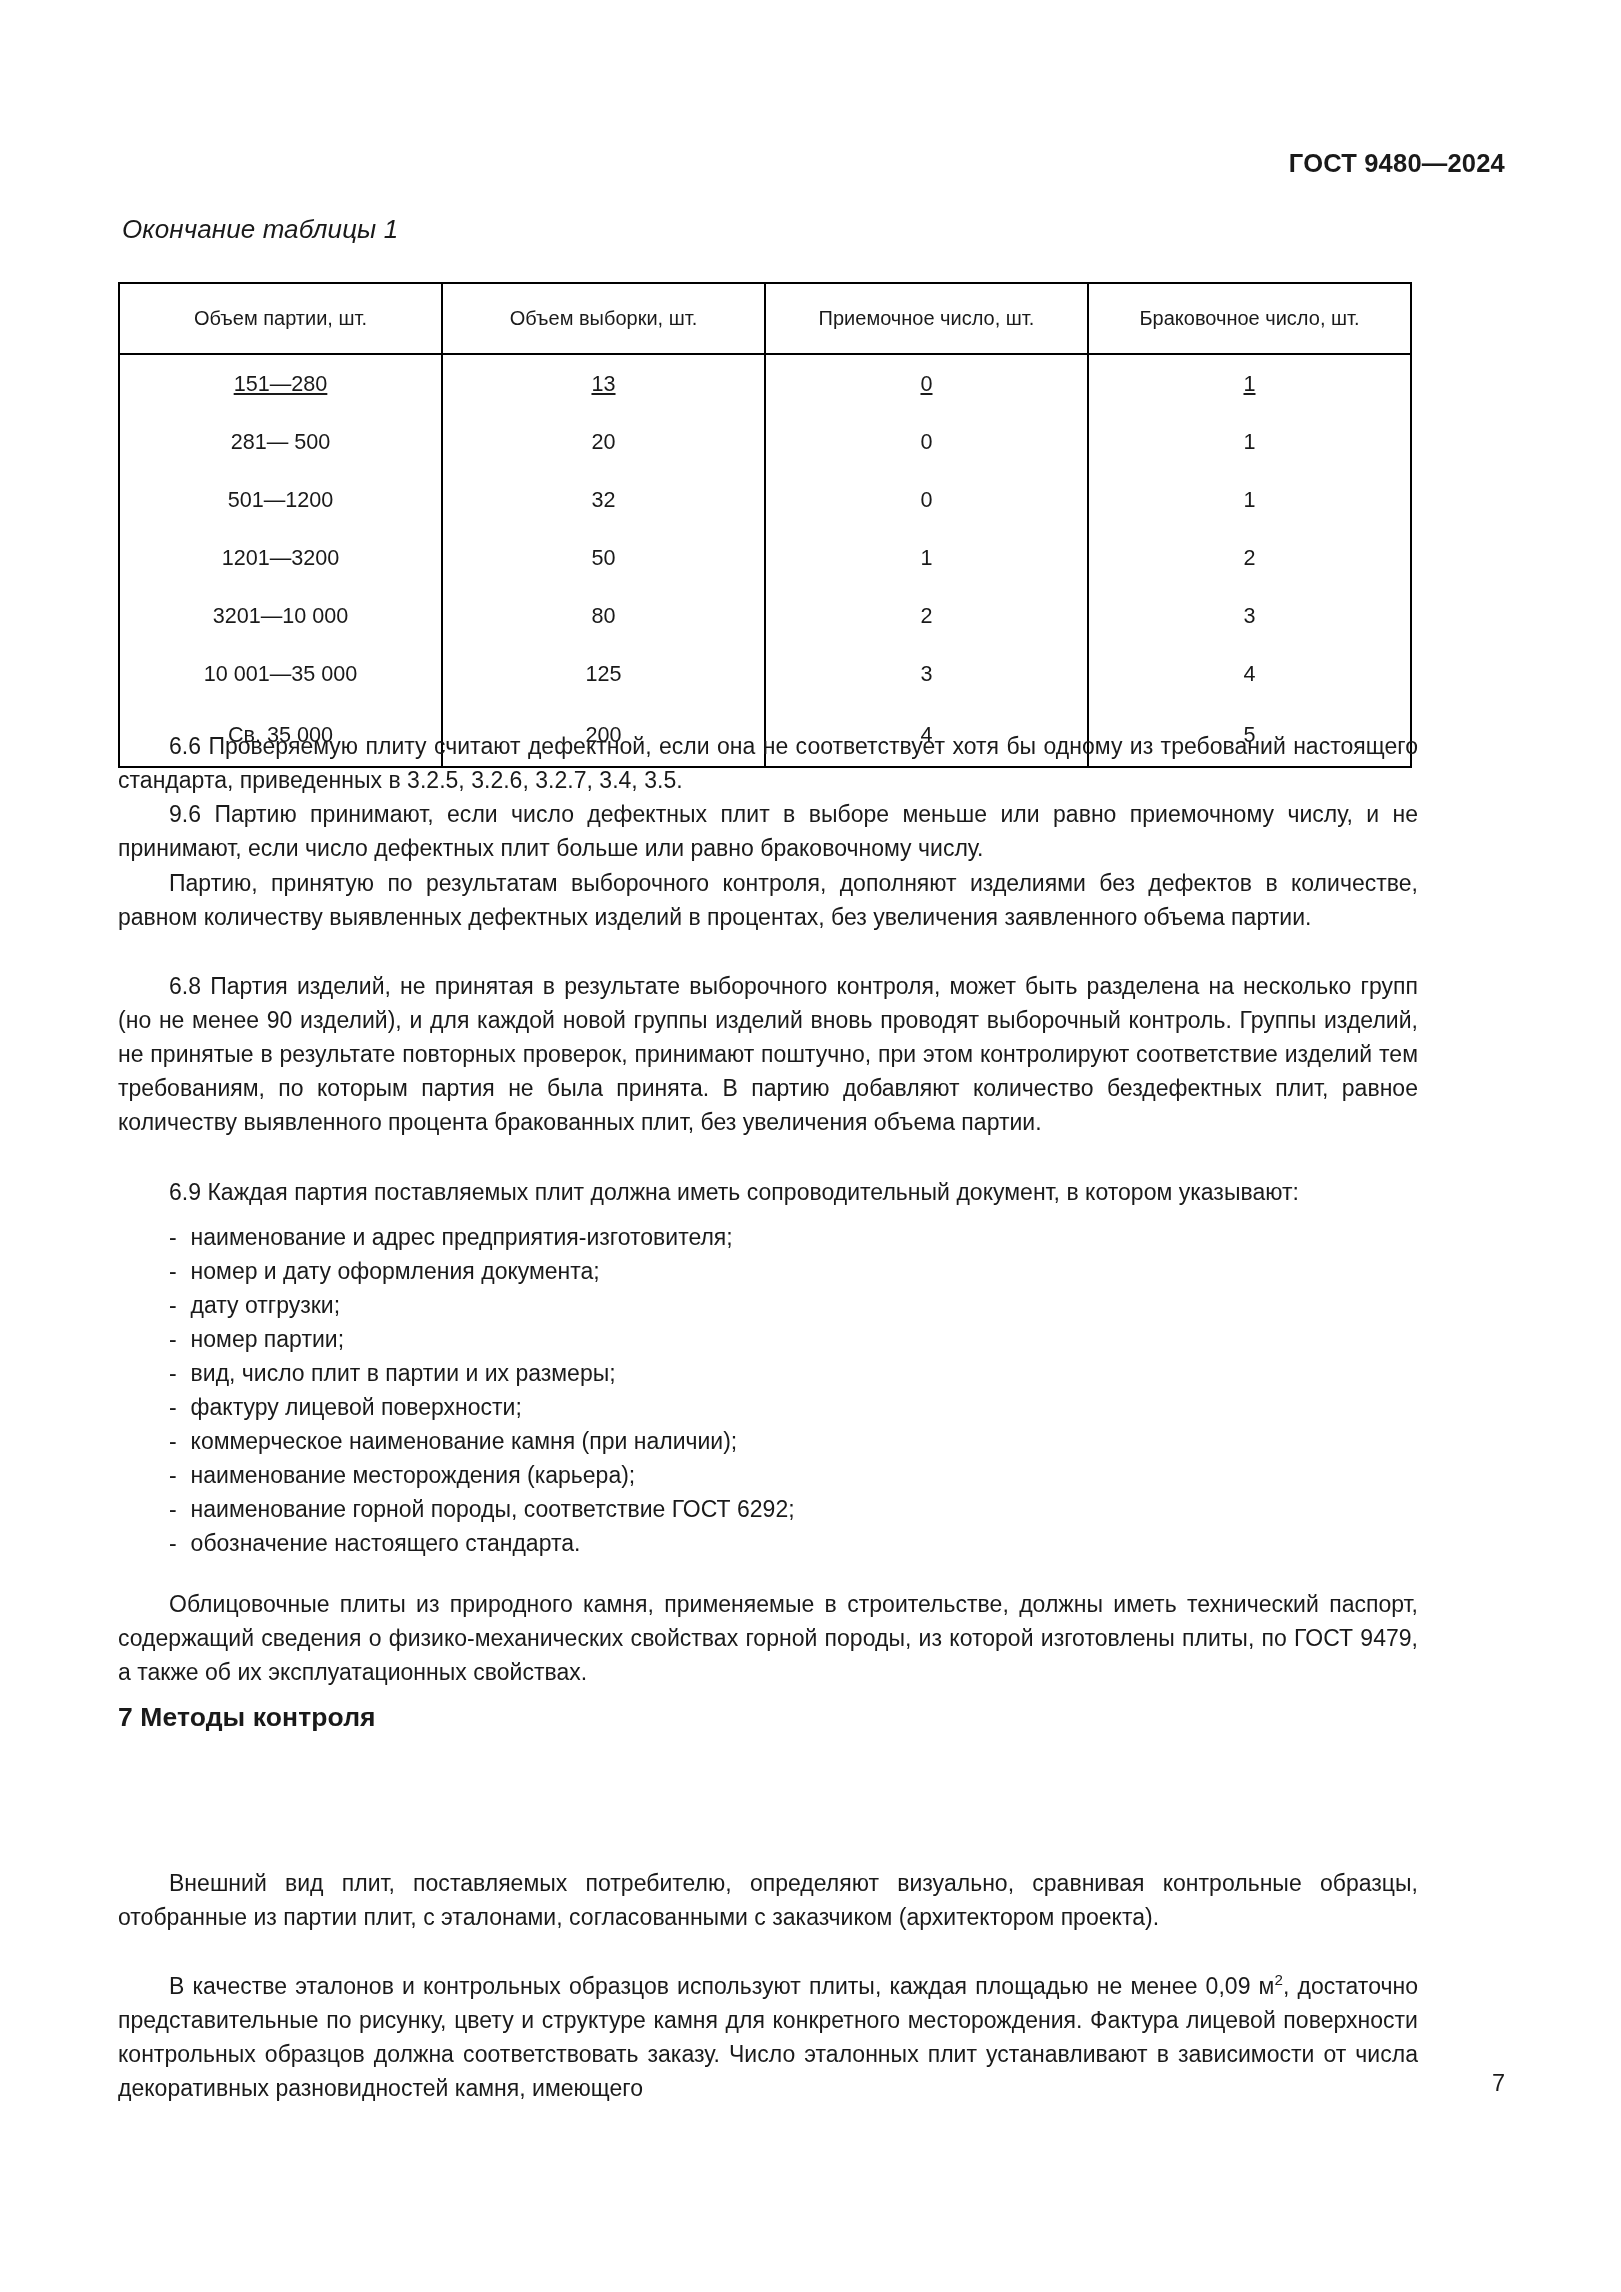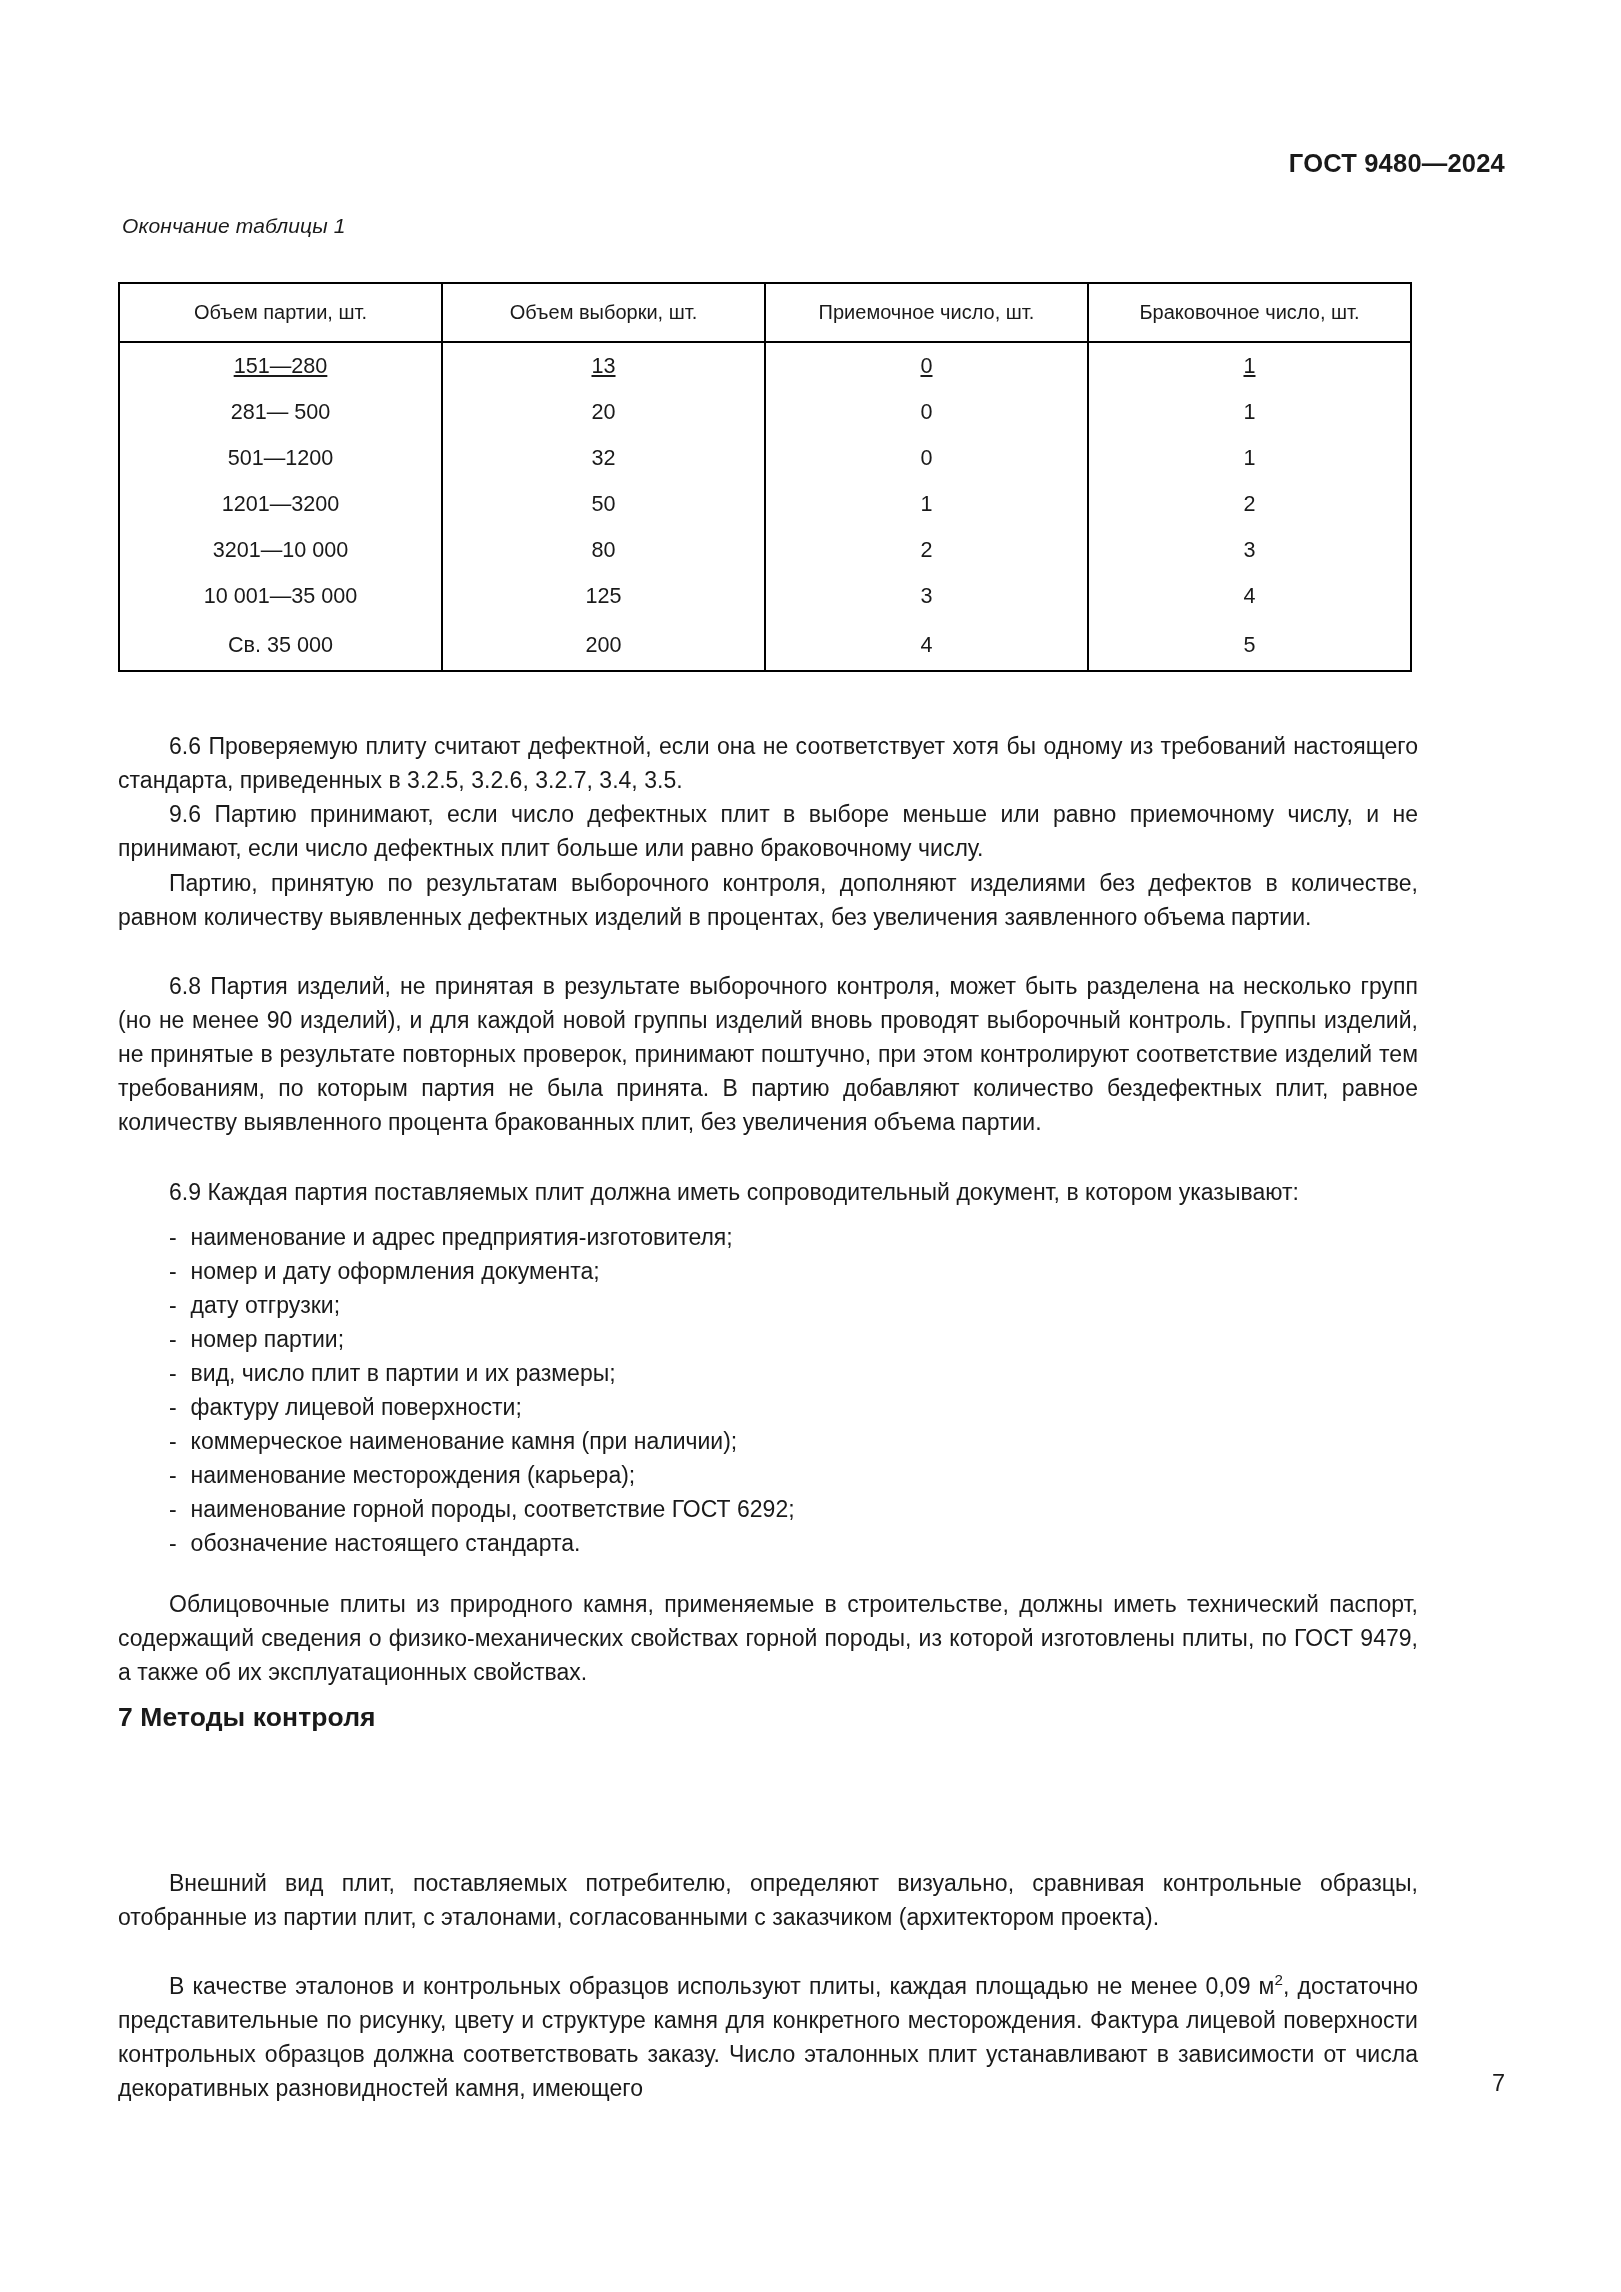--- a/index.html
+++ b/index.html
@@ -32,40 +32,40 @@
     width: 412px;
     text-align: right;
     font-size: 25.5px;
     font-weight: bold;
     letter-spacing: 0.2px;
   }
   .table-caption {
     position: absolute;
     top: 214px;
     left: 122px;
-    font-size: 21px;
+    font-size: 26px;
     font-style: italic;
     letter-spacing: 0.1px;
   }
   table.data-table {
     position: absolute;
     top: 282px;
     left: 118px;
     width: 1294px;
     border-collapse: collapse;
     table-layout: fixed;
     font-size: 20.6px;
   }
   table.data-table th,
   table.data-table td {
     border-left: 2px solid #000;
     border-right: 2px solid #000;
     text-align: center;
     font-weight: normal;
-    padding: 0;
+    padding: 6px;
   }
   table.data-table thead th {
     height: 57px;
     vertical-align: middle;
     border-top: 2.9px solid #000;
     border-bottom: 2px solid #000;
     font-size: 20px;
   }
   table.data-table tbody tr:first-child td {
     border-top: 2.9px solid #000;

